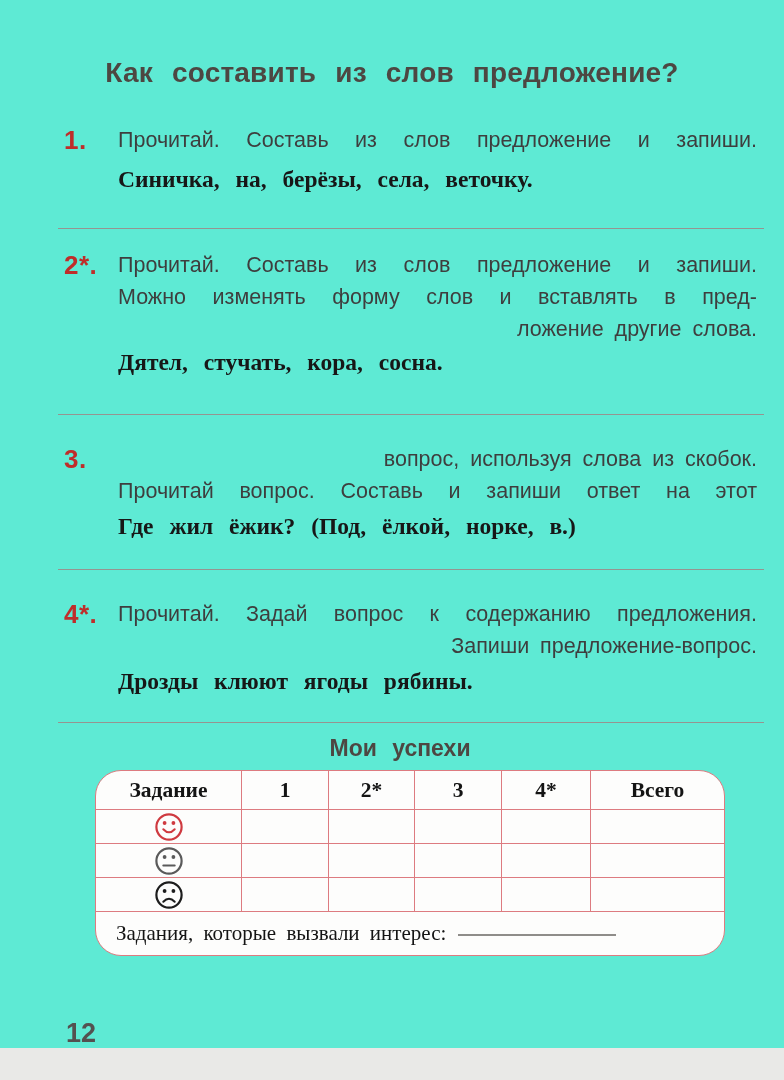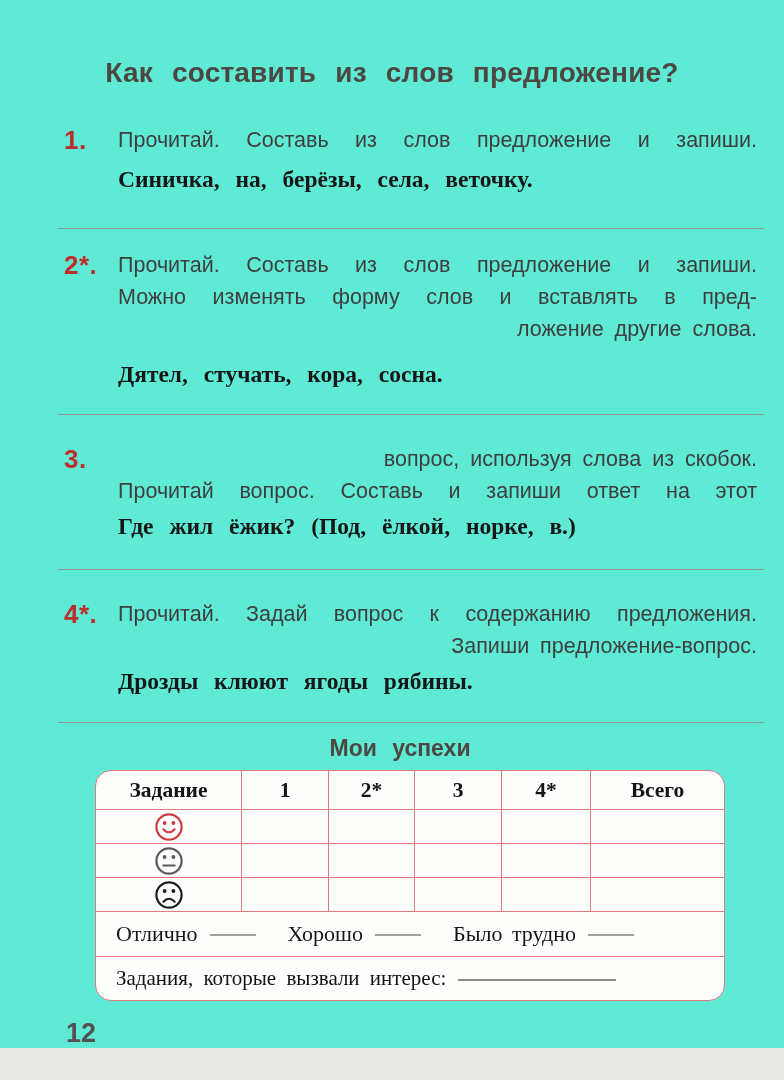--- a/index.html
+++ b/index.html
@@ -49,21 +49,21 @@
   .success-title {
     position: absolute; top: 735px; left: 16px; right: 0;
     text-align: center;
     font-size: 23px; font-weight: bold;
     color: #4d4742; word-spacing: 9px;
   }
   .stable {
     position: absolute; top: 770px; left: 95px;
     width: 630px;
     border: 1.6px solid #dd7b80;
-    border-radius: 16px;
+    border-radius: 26px;
     background: #fdfdfc;
   }
   .srow { display: flex; border-bottom: 1.4px solid #dd7b80; }
   .srow:last-child { border-bottom: none; }
   .scell {
     border-right: 1.4px solid #dd7b80;
     display: flex; align-items: center; justify-content: center;
   }
   .scell:last-child { border-right: none; }
   .c0 { width: 146px; } .c1 { width: 87px; } .c2 { width: 86px; }
@@ -123,21 +123,21 @@
   </div>
 
   <div class="divider" style="top:228px"></div>
 
   <div class="exercise" style="top:249px">
     <span class="ex-num">2*.</span>
     <div class="ex-body">
       <div class="iline jline">Прочитай. Составь из слов предложение и запиши.</div>
       <div class="iline jline">Можно изменять форму слов и вставлять в пред-</div>
       <div class="iline lline">ложение другие слова.</div>
-      <div class="material" style="margin-top:14px">Дятел, стучать, кора, сосна.</div>
+      <div class="material" style="margin-top:2px">Дятел, стучать, кора, сосна.</div>
     </div>
   </div>
 
   <div class="divider" style="top:414px"></div>
 
   <div class="exercise" style="top:443px">
     <span class="ex-num">3.</span>
     <div class="ex-body">
       <div class="iline lline">вопрос, используя слова из скобок.</div>
       <div class="iline jline">Прочитай вопрос. Составь и запиши ответ на этот</div>
@@ -212,30 +212,20 @@
           <path d="M9.3,21.8 Q15,15.8 20.7,21.8" fill="none" stroke="#1d1d1d" stroke-width="2" stroke-linecap="round"></path>
         </svg>
       </div>
       <div class="scell c1"></div>
       <div class="scell c2"></div>
       <div class="scell c3"></div>
       <div class="scell c4"></div>
       <div class="scell c5"></div>
     </div>
 
-    <div class="rating-row">
-      <span>Отлично</span>
-      <span class="blank blank-short"></span>
-      <span class="rspacer"></span>
-      <span>Хорошо</span>
-      <span class="blank blank-short"></span>
-      <span class="rspacer"></span>
-      <span>Было трудно</span>
-      <span class="blank blank-short"></span>
-    </div>
 
     <div class="interest-row">
       <span>Задания, которые вызвали интерес:</span>
       <span class="blank blank-long"></span>
     </div>
   </div>
 
   <div class="page-num">12</div>
 
 </div>

